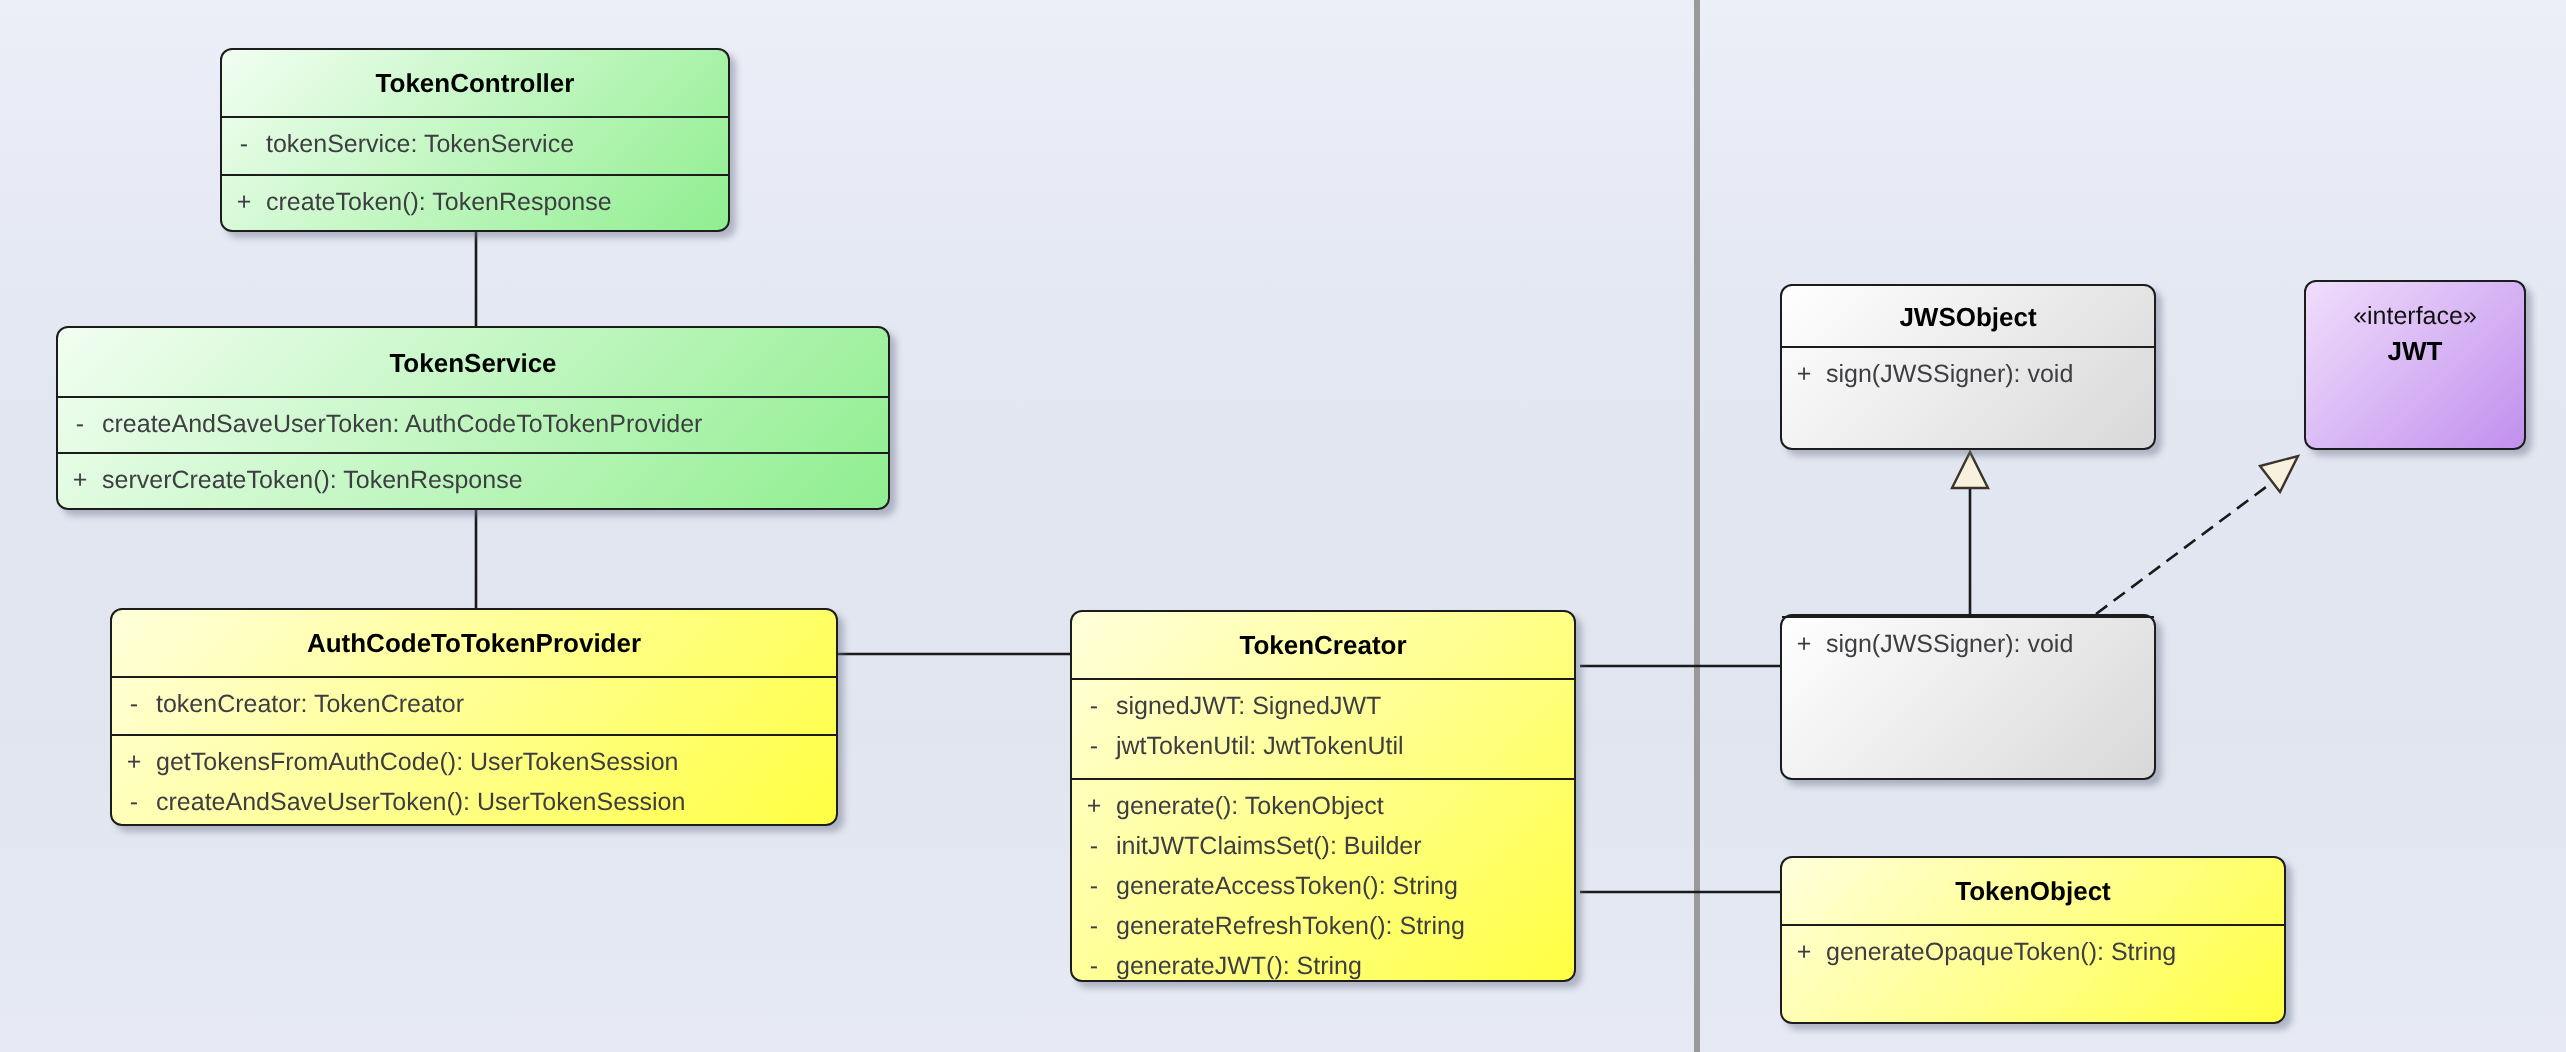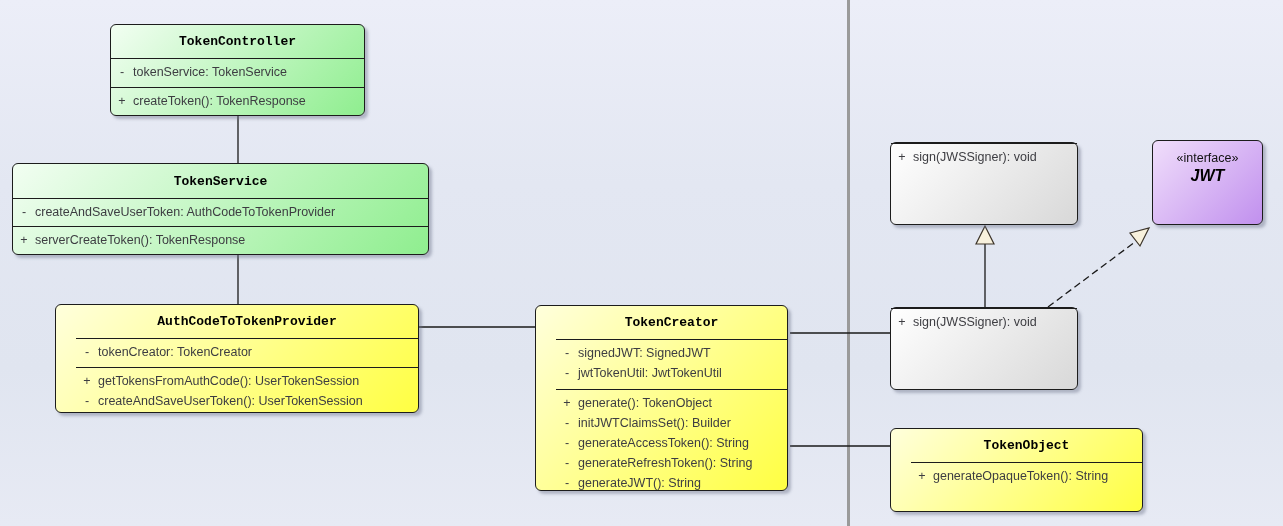--- a/index.html
+++ b/index.html
@@ -19,47 +19,46 @@
     position:absolute;
     border:1.4px solid var(--border,#1c1c1c);
     border-radius:6px;
     box-shadow:3px 3px 3px rgba(110,118,140,0.45);
     display:flex;flex-direction:column;
     box-sizing:border-box;
     font-size:12.5px;
     color:#3d3d42;
   }
   .c-green {background:linear-gradient(135deg,var(--green-light,#f2fef2) 0%,var(--green-dark,#90f090) 100%);}
-  .c-yellow{background:linear-gradient(135deg,var(--yellow-light,#ffffdc) 0%,var(--yellow-dark,#ffff42) 100%);padding-left:20px;}
+  .c-yellow{background:linear-gradient(135deg,var(--yellow-light,#ffffdc) 0%,var(--yellow-dark,#ffff42) 100%);}
   .c-gray  {background:linear-gradient(135deg,var(--gray-light,#ffffff) 0%,var(--gray-dark,#d8d8d8) 100%);}
   .c-purple{background:linear-gradient(135deg,var(--purple-light,#f0defb) 0%,var(--purple-dark,#c08fee) 100%);}
   .hdr{
     flex:0 0 auto;
     display:flex;align-items:center;justify-content:center;
     font-weight:bold;font-size:13px;color:#000;
     box-sizing:border-box;
-    font-family:Liberation Mono, monospace;
   }
   .comp{
     flex:0 0 auto;
     border-top:1px solid var(--border,#1c1c1c);
     padding-top:3px;
     box-sizing:border-box;
     overflow:hidden;
   }
   .comp.grow{flex:1 1 auto;}
   .row{
     height:20px;line-height:20px;
     display:flex;white-space:nowrap;
   }
   .vis{flex:0 0 22px;text-align:center;}
   .mtext{flex:1 1 auto;}
   .stereo-box{align-items:center;padding-top:9px;display:flex;flex-direction:column;}
   .stereo{font-size:12.5px;color:#111;line-height:17px;}
-  .iname{font-weight:bold;font-size:16px;color:#000;line-height:17px;font-style:italic;}
+  .iname{font-weight:bold;font-size:13px;color:#000;line-height:17px;}
 </style>
 </head>
 <body>
 
 <div id="canvas">
 
   <div class="page-divider" style="left:847px"></div>
 
   <svg class="connectors" width="1283" height="526" viewBox="0 0 1283 526">
     <g stroke="#1a1a1a" stroke-width="1.3" fill="none">
@@ -86,21 +85,21 @@
       </div>
     </div>
     <div class="comp grow">
       <div class="row">
         <span class="vis">+</span>
         <span class="mtext">createToken(): TokenResponse</span>
       </div>
     </div>
   </div>
 
-  <div class="uml-box c-green" style="left:12px;top:163px;width:417px;height:92px">
+  <div class="uml-box c-green" style="left:28px;top:163px;width:417px;height:92px">
     <div class="hdr" style="height:34px">TokenService</div>
     <div class="comp" style="height:28px">
       <div class="row">
         <span class="vis">-</span>
         <span class="mtext">createAndSaveUserToken: AuthCodeToTokenProvider</span>
       </div>
     </div>
     <div class="comp grow">
       <div class="row">
         <span class="vis">+</span>
@@ -159,20 +158,21 @@
         <span class="mtext">generateRefreshToken(): String</span>
       </div>
       <div class="row">
         <span class="vis">-</span>
         <span class="mtext">generateJWT(): String</span>
       </div>
     </div>
   </div>
 
   <div class="uml-box c-gray" style="left:890px;top:142px;width:188px;height:83px">
+    <div class="hdr" style="height:30px">JWSObject</div>
     <div class="comp grow">
       <div class="row">
         <span class="vis">+</span>
         <span class="mtext">sign(JWSSigner): void</span>
       </div>
     </div>
   </div>
 
   <div class="uml-box c-purple stereo-box" style="left:1152px;top:140px;width:111px;height:85px">
     <div class="stereo">«interface»</div>

